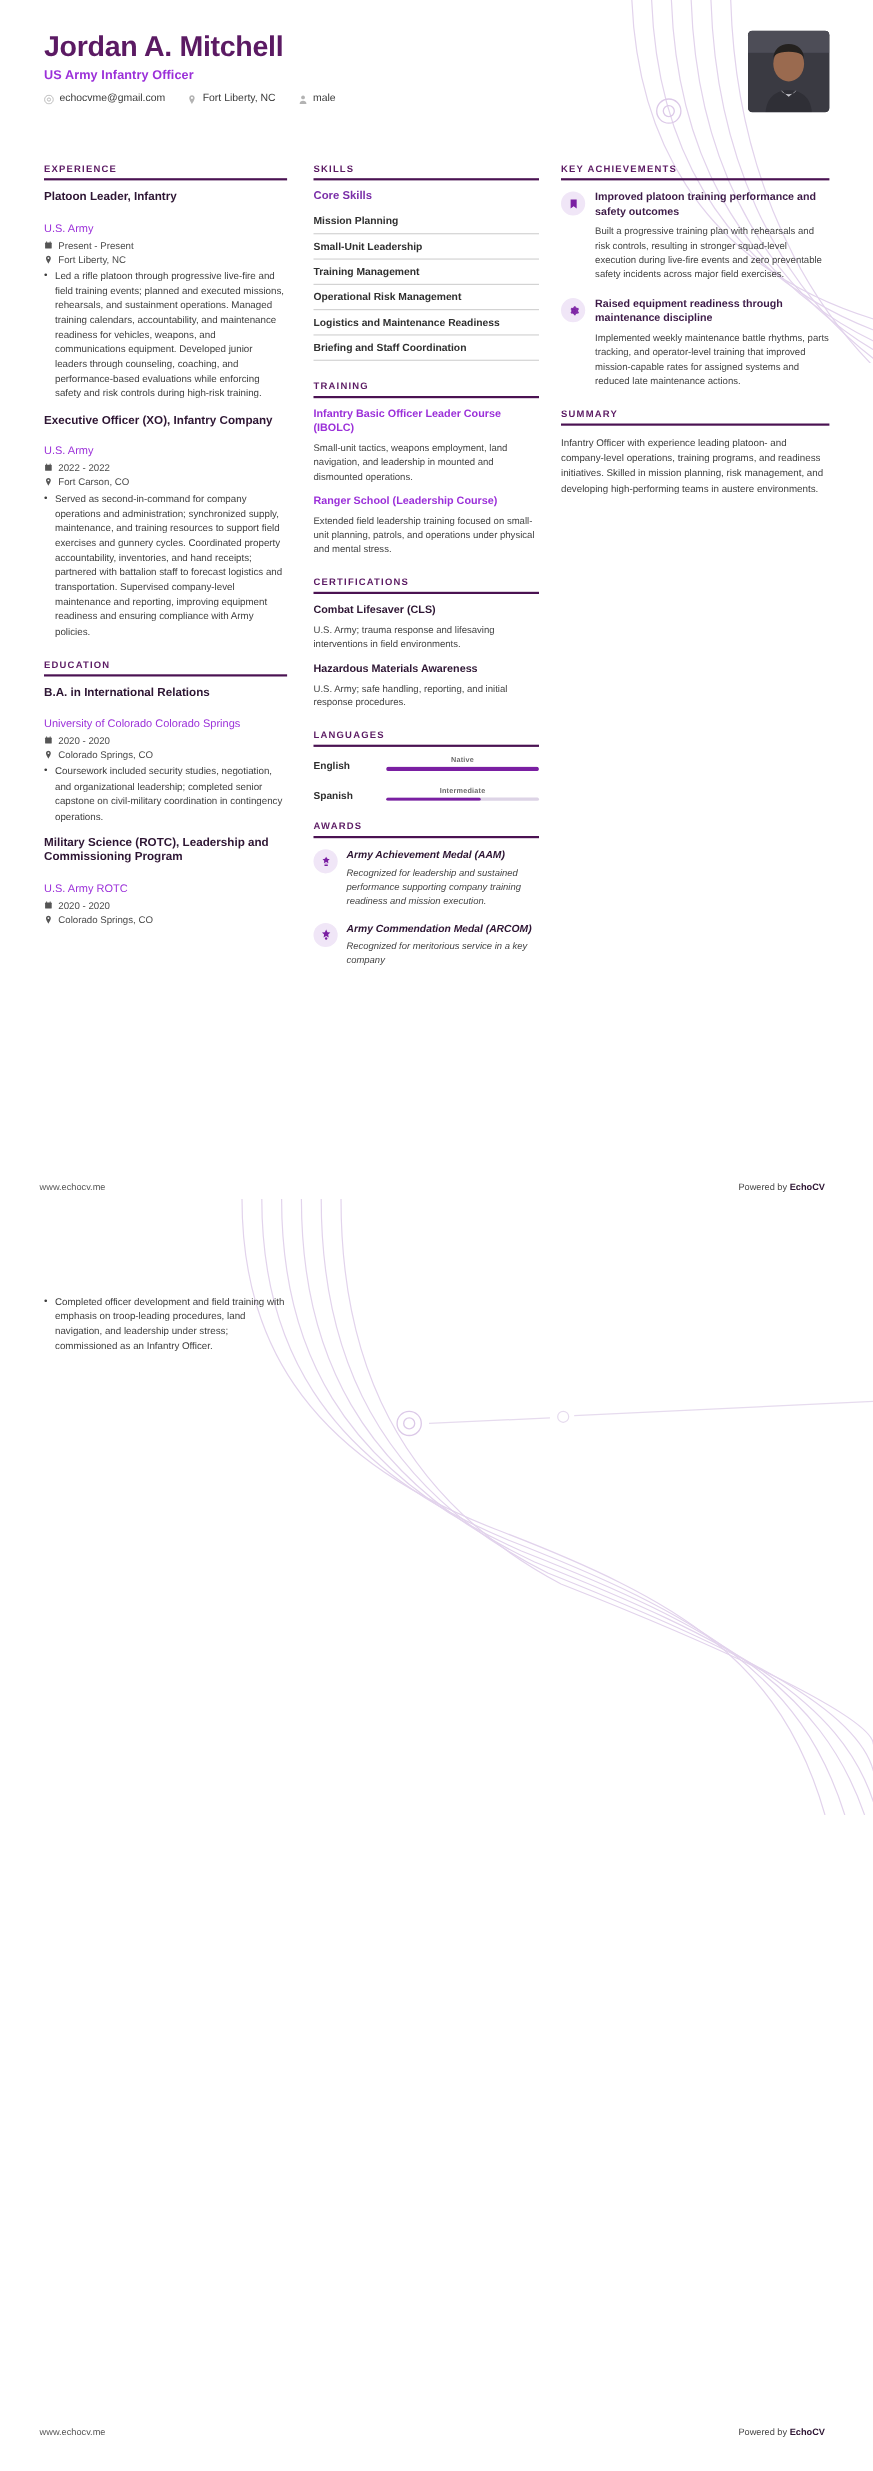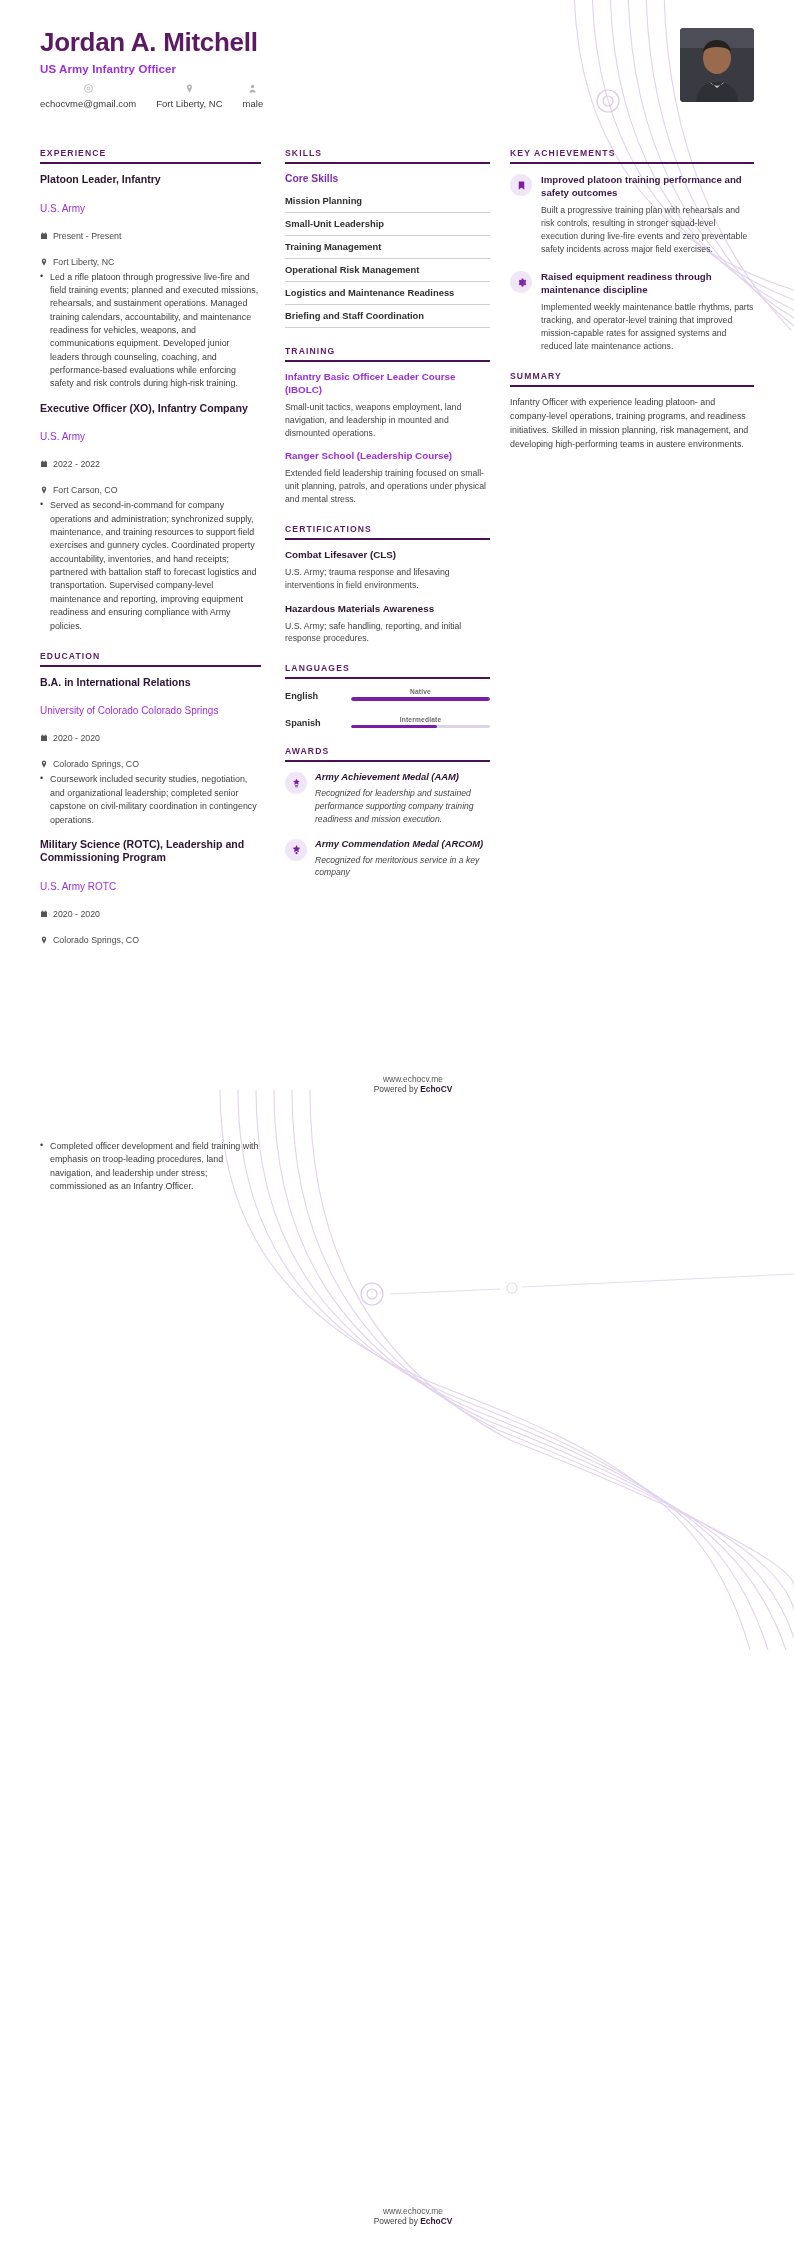--- a/index.html
+++ b/index.html
@@ -23,21 +23,21 @@
   .header { position:absolute; left:40px; top:28px; width:714px; }
   .name {
     font-size:26px; font-weight:bold; letter-spacing:-0.3px;
     color:#5b1a63; line-height:1.1;
   }
   .role {
     font-size:11.5px; font-weight:600; color:#9b30d9;
     margin-top:6px; letter-spacing:0.1px;
   }
   .contacts { display:flex; align-items:center; gap:20px; margin-top:9px; }
-  .contact { display:flex; align-items:center; gap:5px; font-size:9.5px; color:#3a3a3a;flex-direction:column; }
+  .contact { display:flex; align-items:flex-end; gap:5px; font-size:9.5px; color:#3a3a3a; }
   .contact .ic { width:9px; height:9px; flex:0 0 auto; color:#b3b3b3; display:block; }
   .contact .ic svg { display:block; width:9px; height:9px; fill:#b3b3b3; }
 
   .photo {
     position:absolute; right:40px; top:28px;
     width:74px; height:74px; border-radius:4px; overflow:hidden;
     background:#2b2b33;
   }
   .photo svg { display:block; width:74px; height:74px; }
 
@@ -51,21 +51,21 @@
     font-size:8.6px; font-weight:600; letter-spacing:1.1px;
     color:#5b1a63; text-transform:uppercase;
     padding-bottom:4px;
   }
   .sec-rule { height:2px; background:#4a1252; margin-bottom:9px; }
   .sec { margin-bottom:18px; }
 
   .entry { margin-bottom:11px; }
   .entry-title { font-size:10.6px; font-weight:bold; color:#2d1533; line-height:1.28; }
   .entry-org { font-size:10px; font-weight:400; color:#9b30d9; line-height:1.3; margin-top:15px; }
-  .meta { display:flex; align-items:center; gap:5px; margin-top:16px; font-size:8.8px; color:#4a4a4a; }
+  .meta { display:flex; align-items:center; gap:5px; margin-top:3px; font-size:8.8px; color:#4a4a4a; }
   .meta .ic { width:8px; height:8px; flex:0 0 auto; }
   .meta .ic svg { display:block; width:8px; height:8px; fill:#555; }
   .bullets { margin-top:4px; }
   .bullet {
     position:relative; padding-left:10px; font-size:8.9px; line-height:1.5;
     color:#3d3d3d; margin-bottom:3px;
   }
   .bullet:before {
     content:"•"; position:absolute; left:0; top:-1px; color:#3d3d3d; font-size:9px;
   }
@@ -105,29 +105,29 @@
     width:22px; height:22px; border-radius:50%; background:#f0e6f7;
     display:flex; align-items:center; justify-content:center; flex:0 0 auto; margin-top:1px;
   }
   .ach-ic svg { display:block; width:11px; height:11px; fill:#7a1fa2; }
   .ach-title { font-size:9.7px; font-weight:600; color:#3c1a47; line-height:1.34; }
   .ach-desc { font-size:8.7px; line-height:1.5; color:#444; margin-top:5px; }
 
   .summary-text { font-size:8.9px; line-height:1.55; color:#3d3d3d; }
 
   
-  .footer { position:absolute; left:56px; width:714px; display:flex; justify-content:space-between; align-items:center;flex-direction:column; }
+  .footer { position:absolute; left:36px; width:714px; display:flex; justify-content:space-between; align-items:center; }
   .footer-1 { top:1074px; }
   .footer-2 { top:2206px; }
   .footer-url { font-size:8.4px; color:#555; }
   .footer-brand { font-size:8.4px; color:#444; }
   .footer-brand b { color:#2d1533; font-weight:bold; }
 
   
-  .cont { position:absolute; left:40px; top:1136px; width:714px; display:flex; }
+  .cont { position:absolute; left:40px; top:1173px; width:714px; display:flex; }
   .cont-left { width:245px; padding-right:24px; }
   .cont-mid { width:225px; padding-right:20px; }
 </style>
 </head>
 <body>
 
 <div class="page">
 
   <div class="deco deco-top">
     <svg viewBox="0 0 520 330" xmlns="http://www.w3.org/2000/svg">

